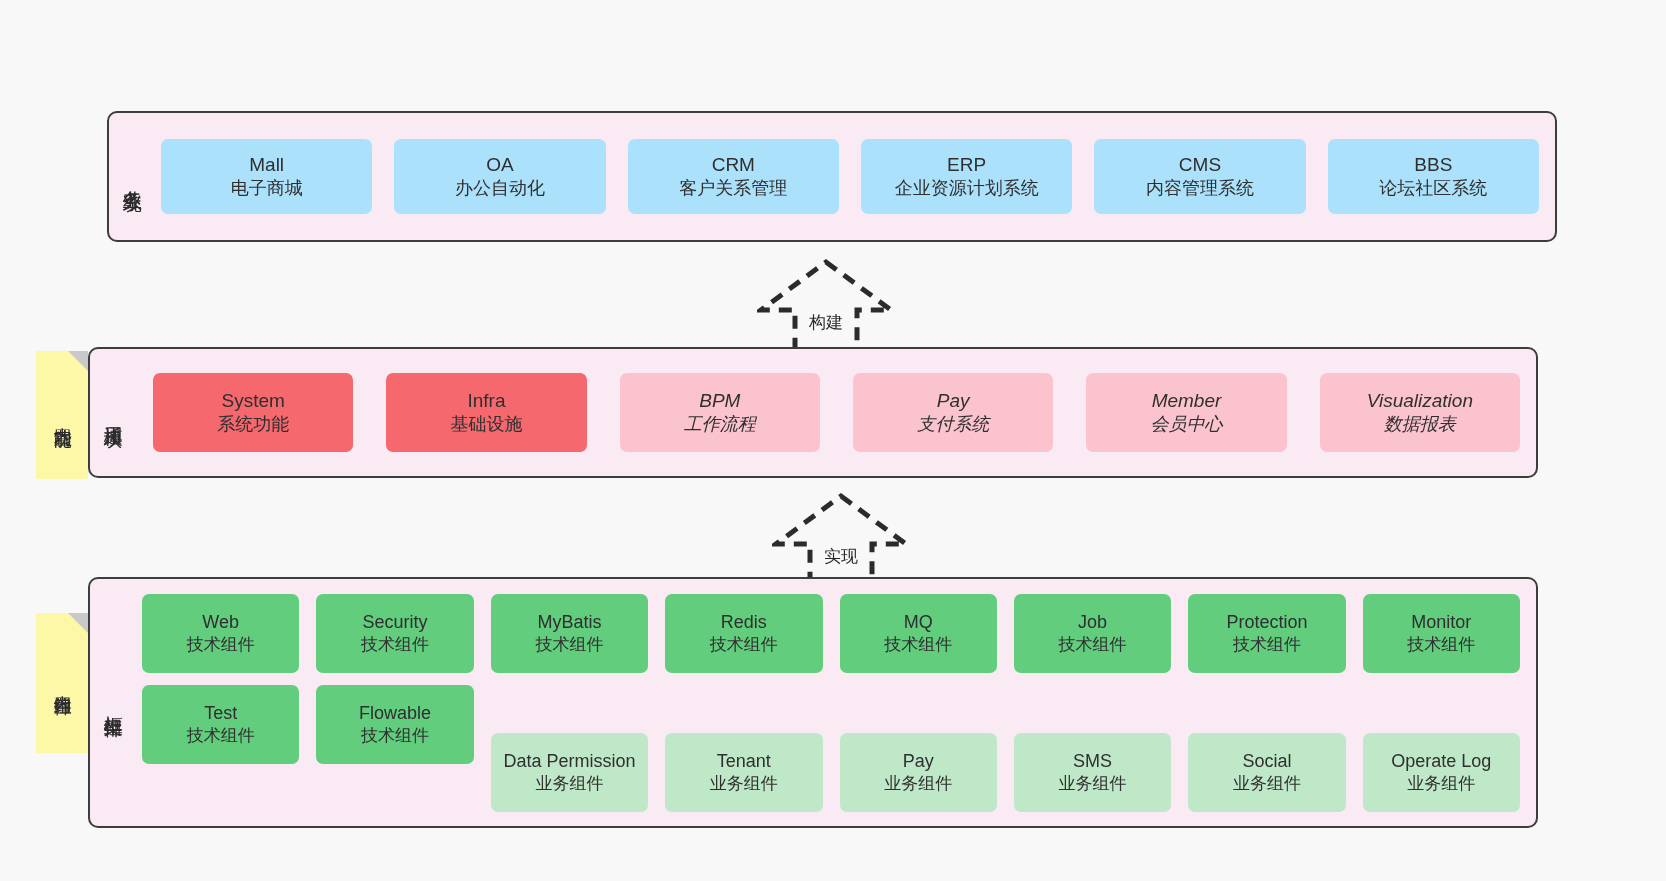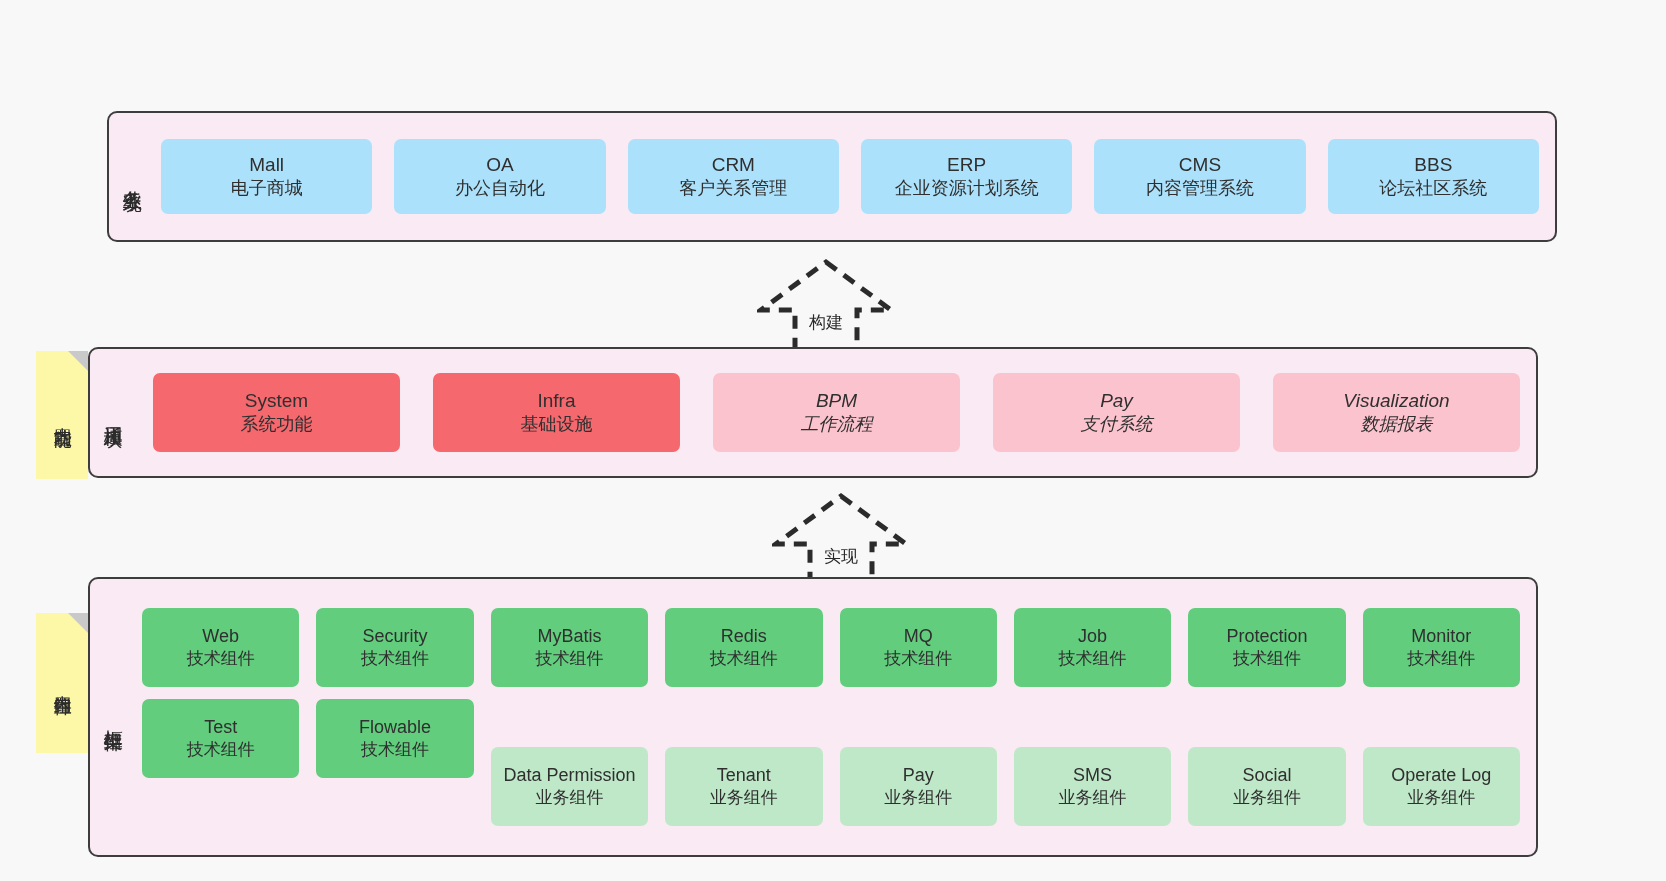--- a/index.html
+++ b/index.html
@@ -77,21 +77,21 @@
   .c-green     { background: #61cd7d; }
   .c-lightgreen{ background: #bfe8c8; margin-top: 48px; }
 
   
   #layer-business { left: 88px;  top: 111px; width: 1450px; height: 131px; margin-left: 19px; }
   #layer-business .card { height: 75px; }
 
   #layer-common   { left: 88px;  top: 347px; width: 1450px; height: 131px; }
   #layer-common .card { height: 79px; margin-left: 11px; }
 
-  #layer-framework{ left: 88px;  top: 577px; width: 1450px; height: 280px; }
+  #layer-framework{ left: 88px;  top: 577px; width: 1450px; height: 251px; }
   #layer-framework .cards { gap: 12px; }
   #layer-framework .row { gap: 17px; }
   #layer-framework .card { height: 79px; }
   #layer-framework .card .en { font-size: 18px; }
   #layer-framework .card .cn { font-size: 17px; }
 
   
   .sticky {
     position: absolute;
     width: 52px;
@@ -201,20 +201,24 @@
         </div>
         <div class="card c-pink">
           <span class="en">BPM</span>
           <span class="cn">工作流程</span>
         </div>
         <div class="card c-pink">
           <span class="en">Pay</span>
           <span class="cn">支付系统</span>
         </div>
         <div class="card c-pink">
+          <span class="en">Member</span>
+          <span class="cn">会员中心</span>
+        </div>
+        <div class="card c-pink">
           <span class="en">Visualization</span>
           <span class="cn">数据报表</span>
         </div>
       </div>
     </div>
   </div>
 
   <div class="uparrow" id="arrow-realize">
     <svg viewBox="0 0 138 98" preserveAspectRatio="none" aria-hidden="true">
       <path d="M69 4 L134 52 L100 52 L100 94 L38 94 L38 52 L4 52 Z" fill="none" stroke="#2b2b2b" stroke-width="5" stroke-dasharray="13,9" stroke-linejoin="miter"></path>

